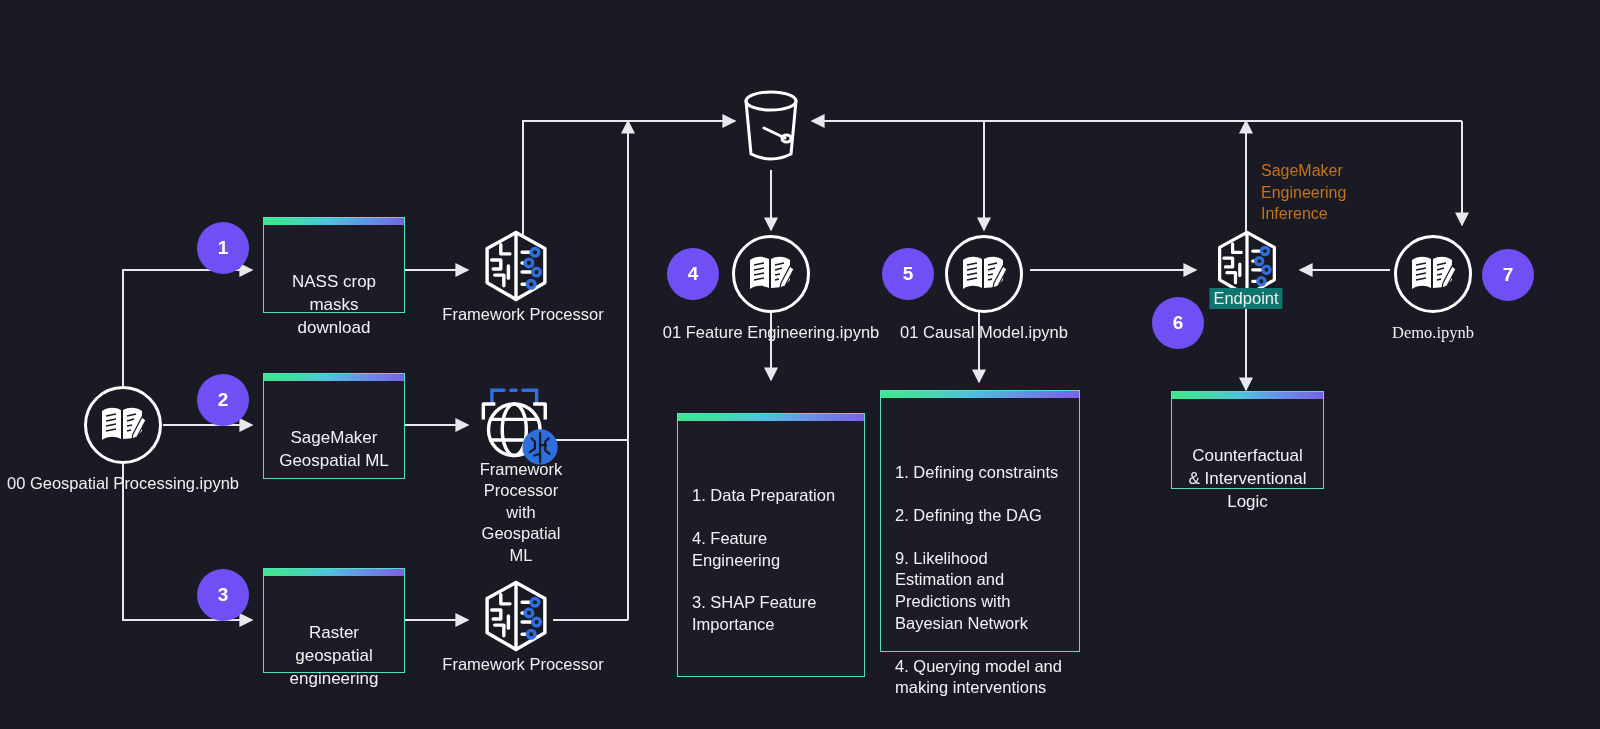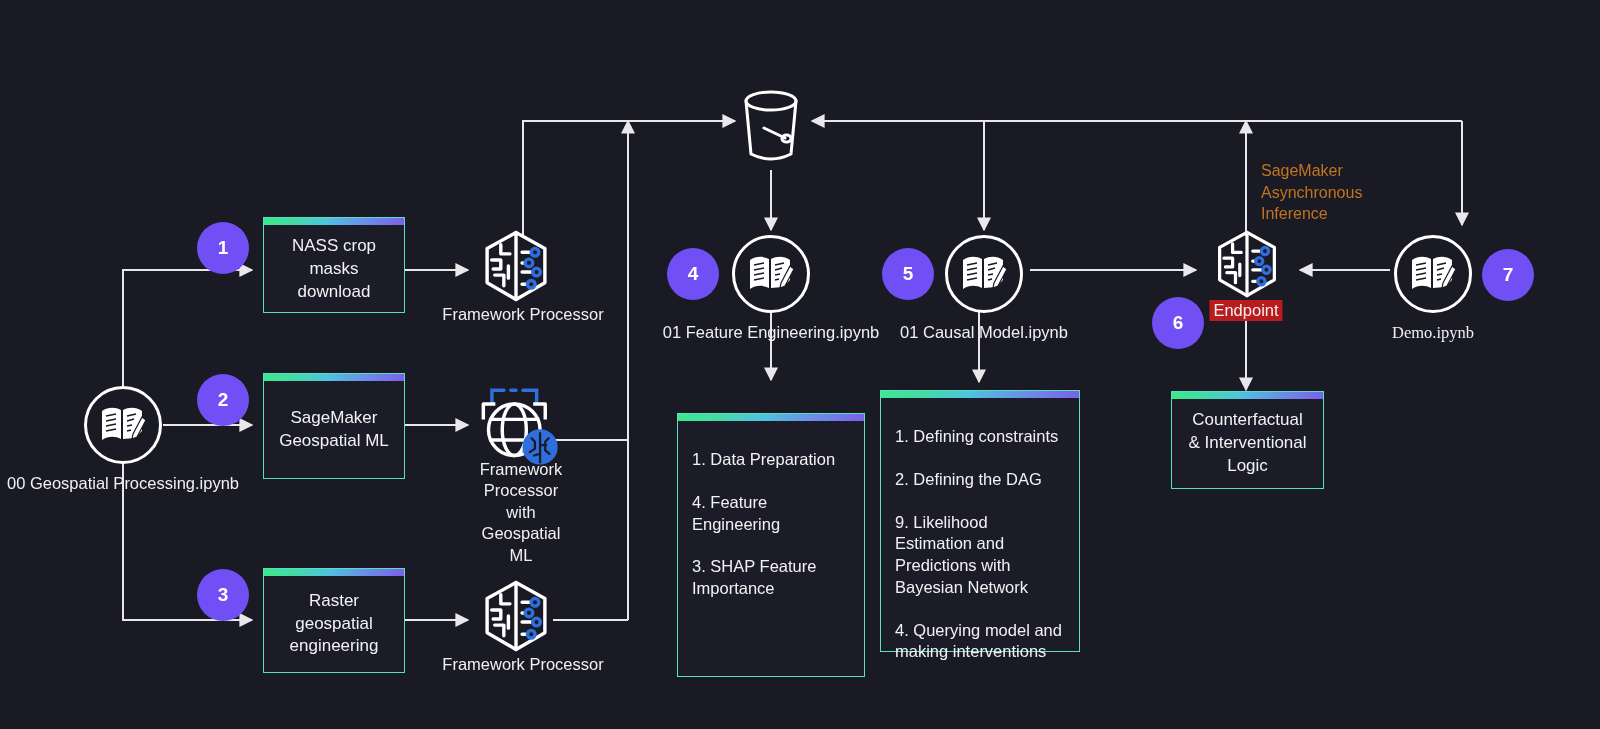--- a/index.html
+++ b/index.html
@@ -13,21 +13,21 @@
   }
   #stage{position:absolute;inset:0;}
   svg.wires{position:absolute;left:0;top:0;width:1600px;height:729px;pointer-events:none;}
 
   
   .gbox{
     position:absolute;
     border:1.6px solid #55e0c0;
     background:#1b1c27;
     box-sizing:border-box;
-    display:flex;flex-direction:column;
+    display:flex;flex-direction:column;gap:36px;
   }
   .gbox .bar{
     height:7px;flex:0 0 7px;
     background:linear-gradient(90deg,#3ce88c 0%,#45d9a8 22%,#4fc3de 45%,#6a8fe8 72%,#7b61e8 100%);
   }
   .gbox .body{
     flex:1;display:flex;flex-direction:column;justify-content:center;
     padding:10px 14px;
   }
   .gbox .ctr{text-align:center;font-size:17px;line-height:1.35;color:#f2f2f4;}
@@ -328,41 +328,41 @@
       <div class="list">
         <div>1. Defining constraints</div>
         <div>2. Defining the DAG</div>
         <div>9. Likelihood Estimation and Predictions with Bayesian Network</div>
         <div>4. Querying model and making interventions</div>
       </div>
     </div>
   </div>
 
   <div class="orangetext" style="left:1261px;top:160px;width:180px;">SageMaker
-Asynchronous
+Engineering
 Inference</div>
 
   <div class="svcwrap" style="left:1211px;top:228px;width:70px;height:74px;">
     <svg width="72" height="72" viewBox="0 0 100 100" xmlns="http://www.w3.org/2000/svg">
       <g stroke="#ffffff" stroke-width="4.5" fill="none" stroke-linejoin="round" stroke-linecap="round">
         <path d="M50 6 L88 27 L88 72 L50 94 L12 72 L12 27 Z"></path>
         <path d="M50 6 L50 94"></path>
         <path d="M30 22 L30 34 L42 34 M18 42 L30 42 L30 54 L20 54 M22 62 L34 62 L34 76 M40 50 L40 66"></path>
       </g>
       <g stroke="#ffffff" stroke-width="4.5" fill="none" stroke-linecap="round">
         <path d="M58 32 L68 32 M58 46 L62 46 M58 58 L70 58 M58 74 L64 74"></path>
       </g>
       <g fill="none" stroke="#2f6fdd" stroke-width="4.5">
         <circle cx="75" cy="32" r="5"></circle>
         <circle cx="67" cy="46" r="5"></circle>
         <circle cx="77" cy="58" r="5"></circle>
         <circle cx="70" cy="74" r="5"></circle>
       </g>
     </svg>
-    <div class="svclabel" style="top:72px;background:#b91c1c;padding:0 4px;">Endpoint</div>
+    <div class="svclabel" style="top:60px;background:#0f766e;padding:0 4px;">Endpoint</div>
   </div>
 
   <div class="gbox" style="left:1171px;top:391px;width:153px;height:98px;">
     <div class="bar"></div>
     <div class="body">
         <div class="ctr">Counterfactual &amp;
 Interventional
 Logic</div>
       </div>
   </div>

